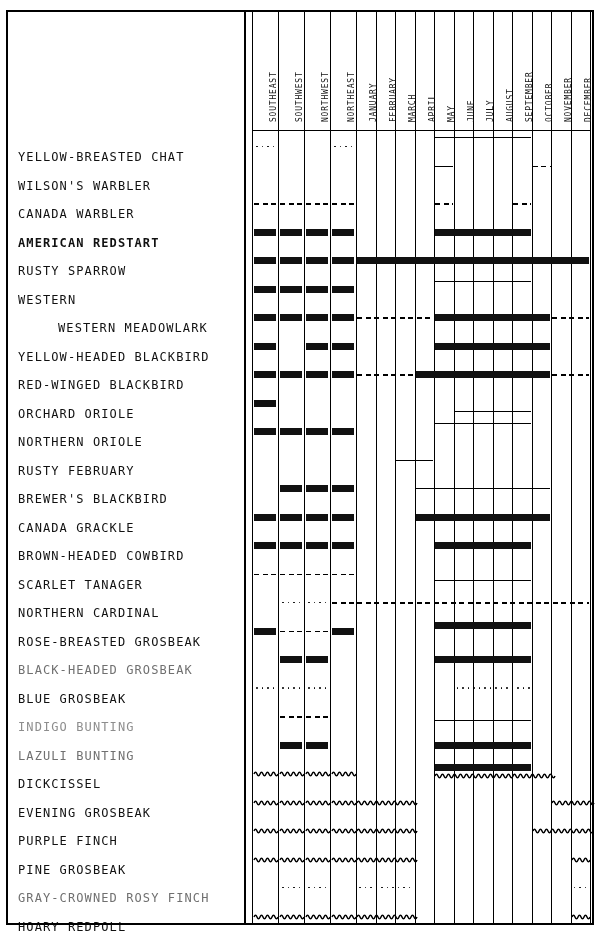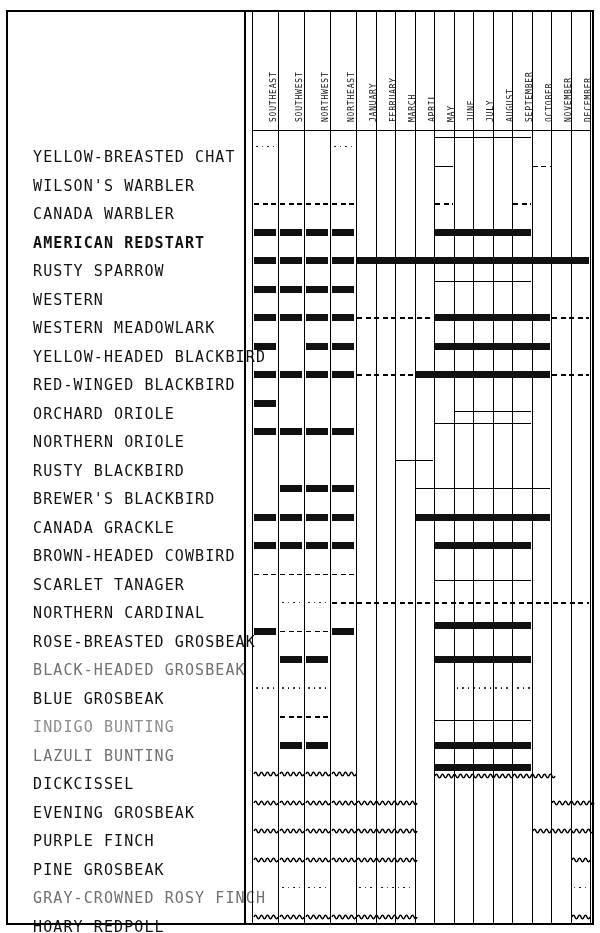--- a/index.html
+++ b/index.html
@@ -5,21 +5,21 @@
   html,body{margin:0;padding:0;background:#ffffff;}
   body{font-family:"DejaVu Sans Mono","Liberation Mono",monospace;}
   #page{position:relative;width:600px;height:933px;background:#fff;overflow:hidden;}
 
   
   #frame{position:absolute;left:6px;top:10px;width:588px;height:915px;
          border:2px solid #000;box-sizing:border-box;}
 
   
   #labels{position:absolute;left:8px;top:12px;width:236px;height:911px;}
-  .rowlabel{position:absolute;left:25px;font-size:15px;letter-spacing:1.1px;
+  .rowlabel{position:absolute;left:10px;font-size:12px;letter-spacing:1.1px;
             color:#111;white-space:nowrap;line-height:10px;}
   .rowlabel.faded{color:#707070;}
   .rowlabel.faded2{color:#8d8d8d;}
 
   
   .colline{position:absolute;width:1.4px;background:#000;}
 
   
   .hdr{position:absolute;font-size:8px;letter-spacing:0.8px;color:#111;
        transform-origin:0 0;transform:rotate(-90deg);white-space:nowrap;}
@@ -41,26 +41,26 @@
 
   <div id="frame"></div>
 
   <div id="labels">
       <div class="rowlabel" style="top: 140px;">YELLOW-BREASTED CHAT</div>
       <div class="rowlabel" style="top: 168.5px;">WILSON'S WARBLER</div>
       <div class="rowlabel" style="top: 197px;">CANADA WARBLER</div>
       <div class="rowlabel" style="top: 225.5px; font-weight: bold;">AMERICAN REDSTART</div>
       <div class="rowlabel" style="top: 254px;">RUSTY SPARROW</div>
       <div class="rowlabel" style="top: 282.5px;">WESTERN</div>
-      <div class="rowlabel" style="top: 311px;">WESTERN MEADOWLARK</div>
+      <div class="rowlabel" style="top: 311px; margin-left: 40px;">WESTERN MEADOWLARK</div>
       <div class="rowlabel" style="top: 339.5px;">YELLOW-HEADED BLACKBIRD</div>
       <div class="rowlabel" style="top: 368px;">RED-WINGED BLACKBIRD</div>
       <div class="rowlabel" style="top: 396.5px;">ORCHARD ORIOLE</div>
       <div class="rowlabel" style="top: 425px;">NORTHERN ORIOLE</div>
-      <div class="rowlabel" style="top: 453.5px;">RUSTY BLACKBIRD</div>
+      <div class="rowlabel" style="top: 453.5px;">RUSTY FEBRUARY</div>
       <div class="rowlabel" style="top: 482px;">BREWER'S BLACKBIRD</div>
       <div class="rowlabel" style="top: 510.5px;">CANADA GRACKLE</div>
       <div class="rowlabel" style="top: 539px;">BROWN-HEADED COWBIRD</div>
       <div class="rowlabel" style="top: 567.5px;">SCARLET TANAGER</div>
       <div class="rowlabel" style="top: 596px;">NORTHERN CARDINAL</div>
       <div class="rowlabel" style="top: 624.5px;">ROSE-BREASTED GROSBEAK</div>
       <div class="rowlabel faded" style="top: 653px;">BLACK-HEADED GROSBEAK</div>
       <div class="rowlabel" style="top: 681.5px;">BLUE GROSBEAK</div>
       <div class="rowlabel faded2" style="top: 710px;">INDIGO BUNTING</div>
       <div class="rowlabel faded" style="top: 738.5px;">LAZULI BUNTING</div>

